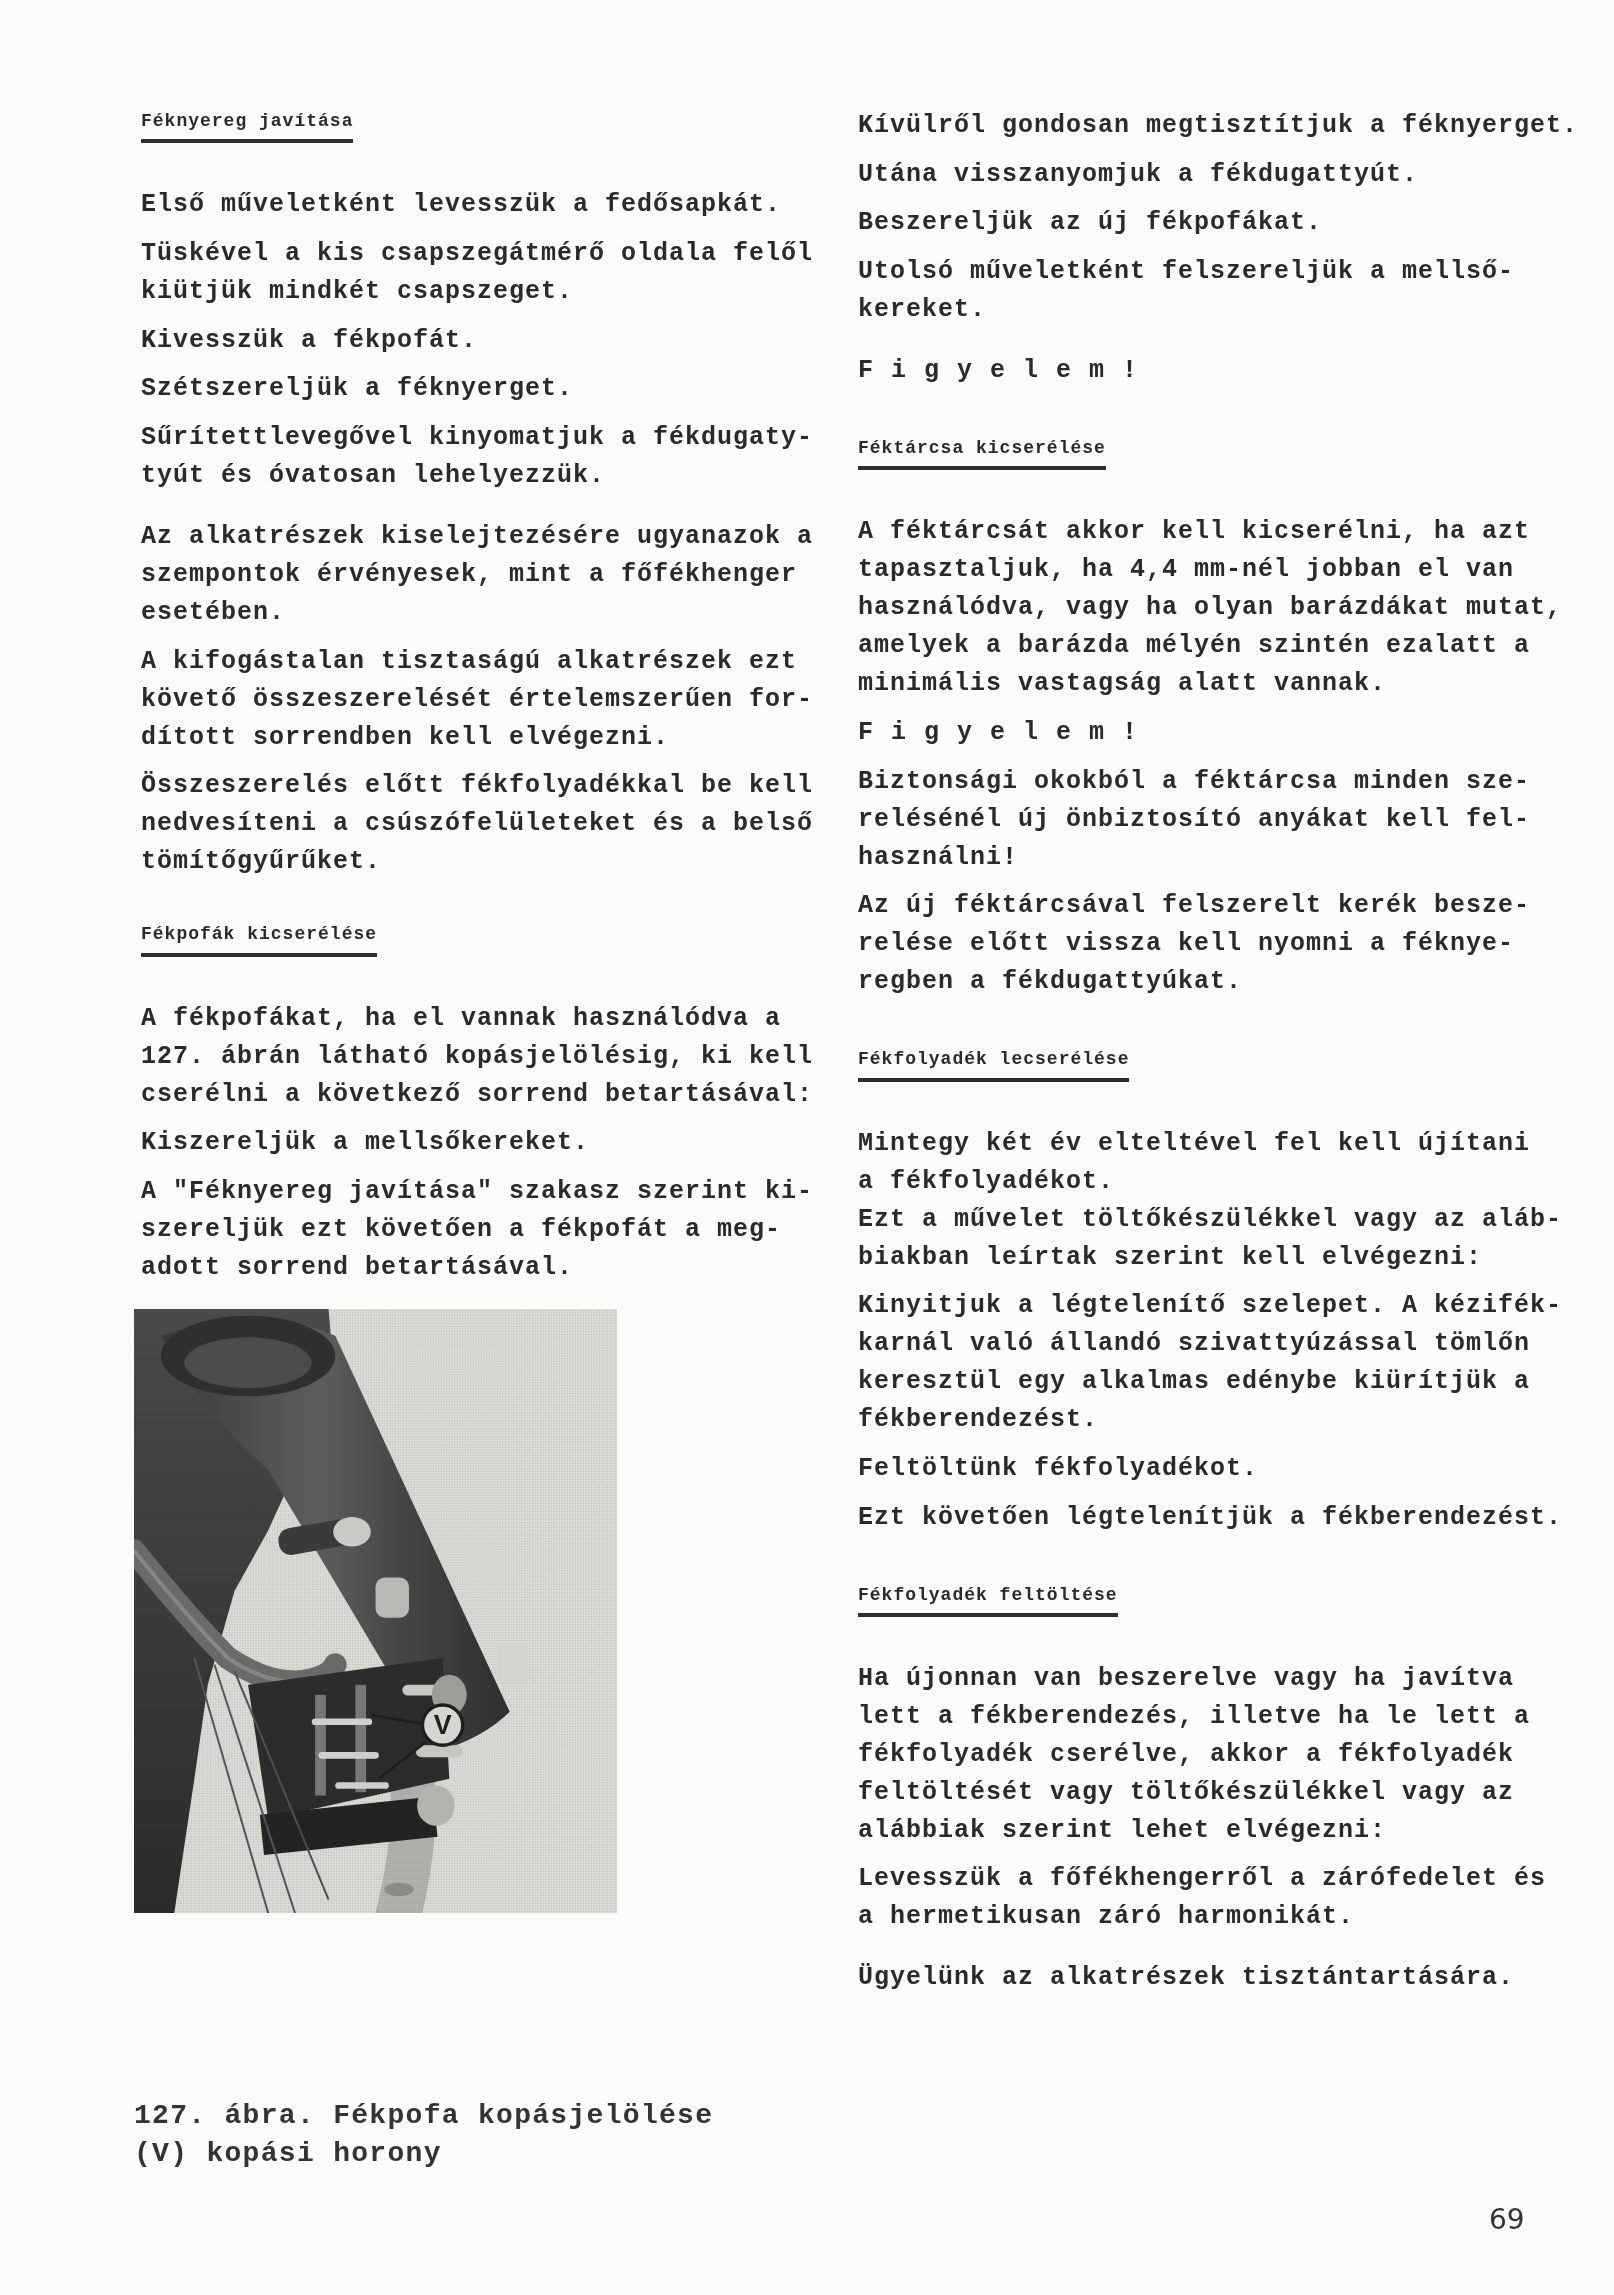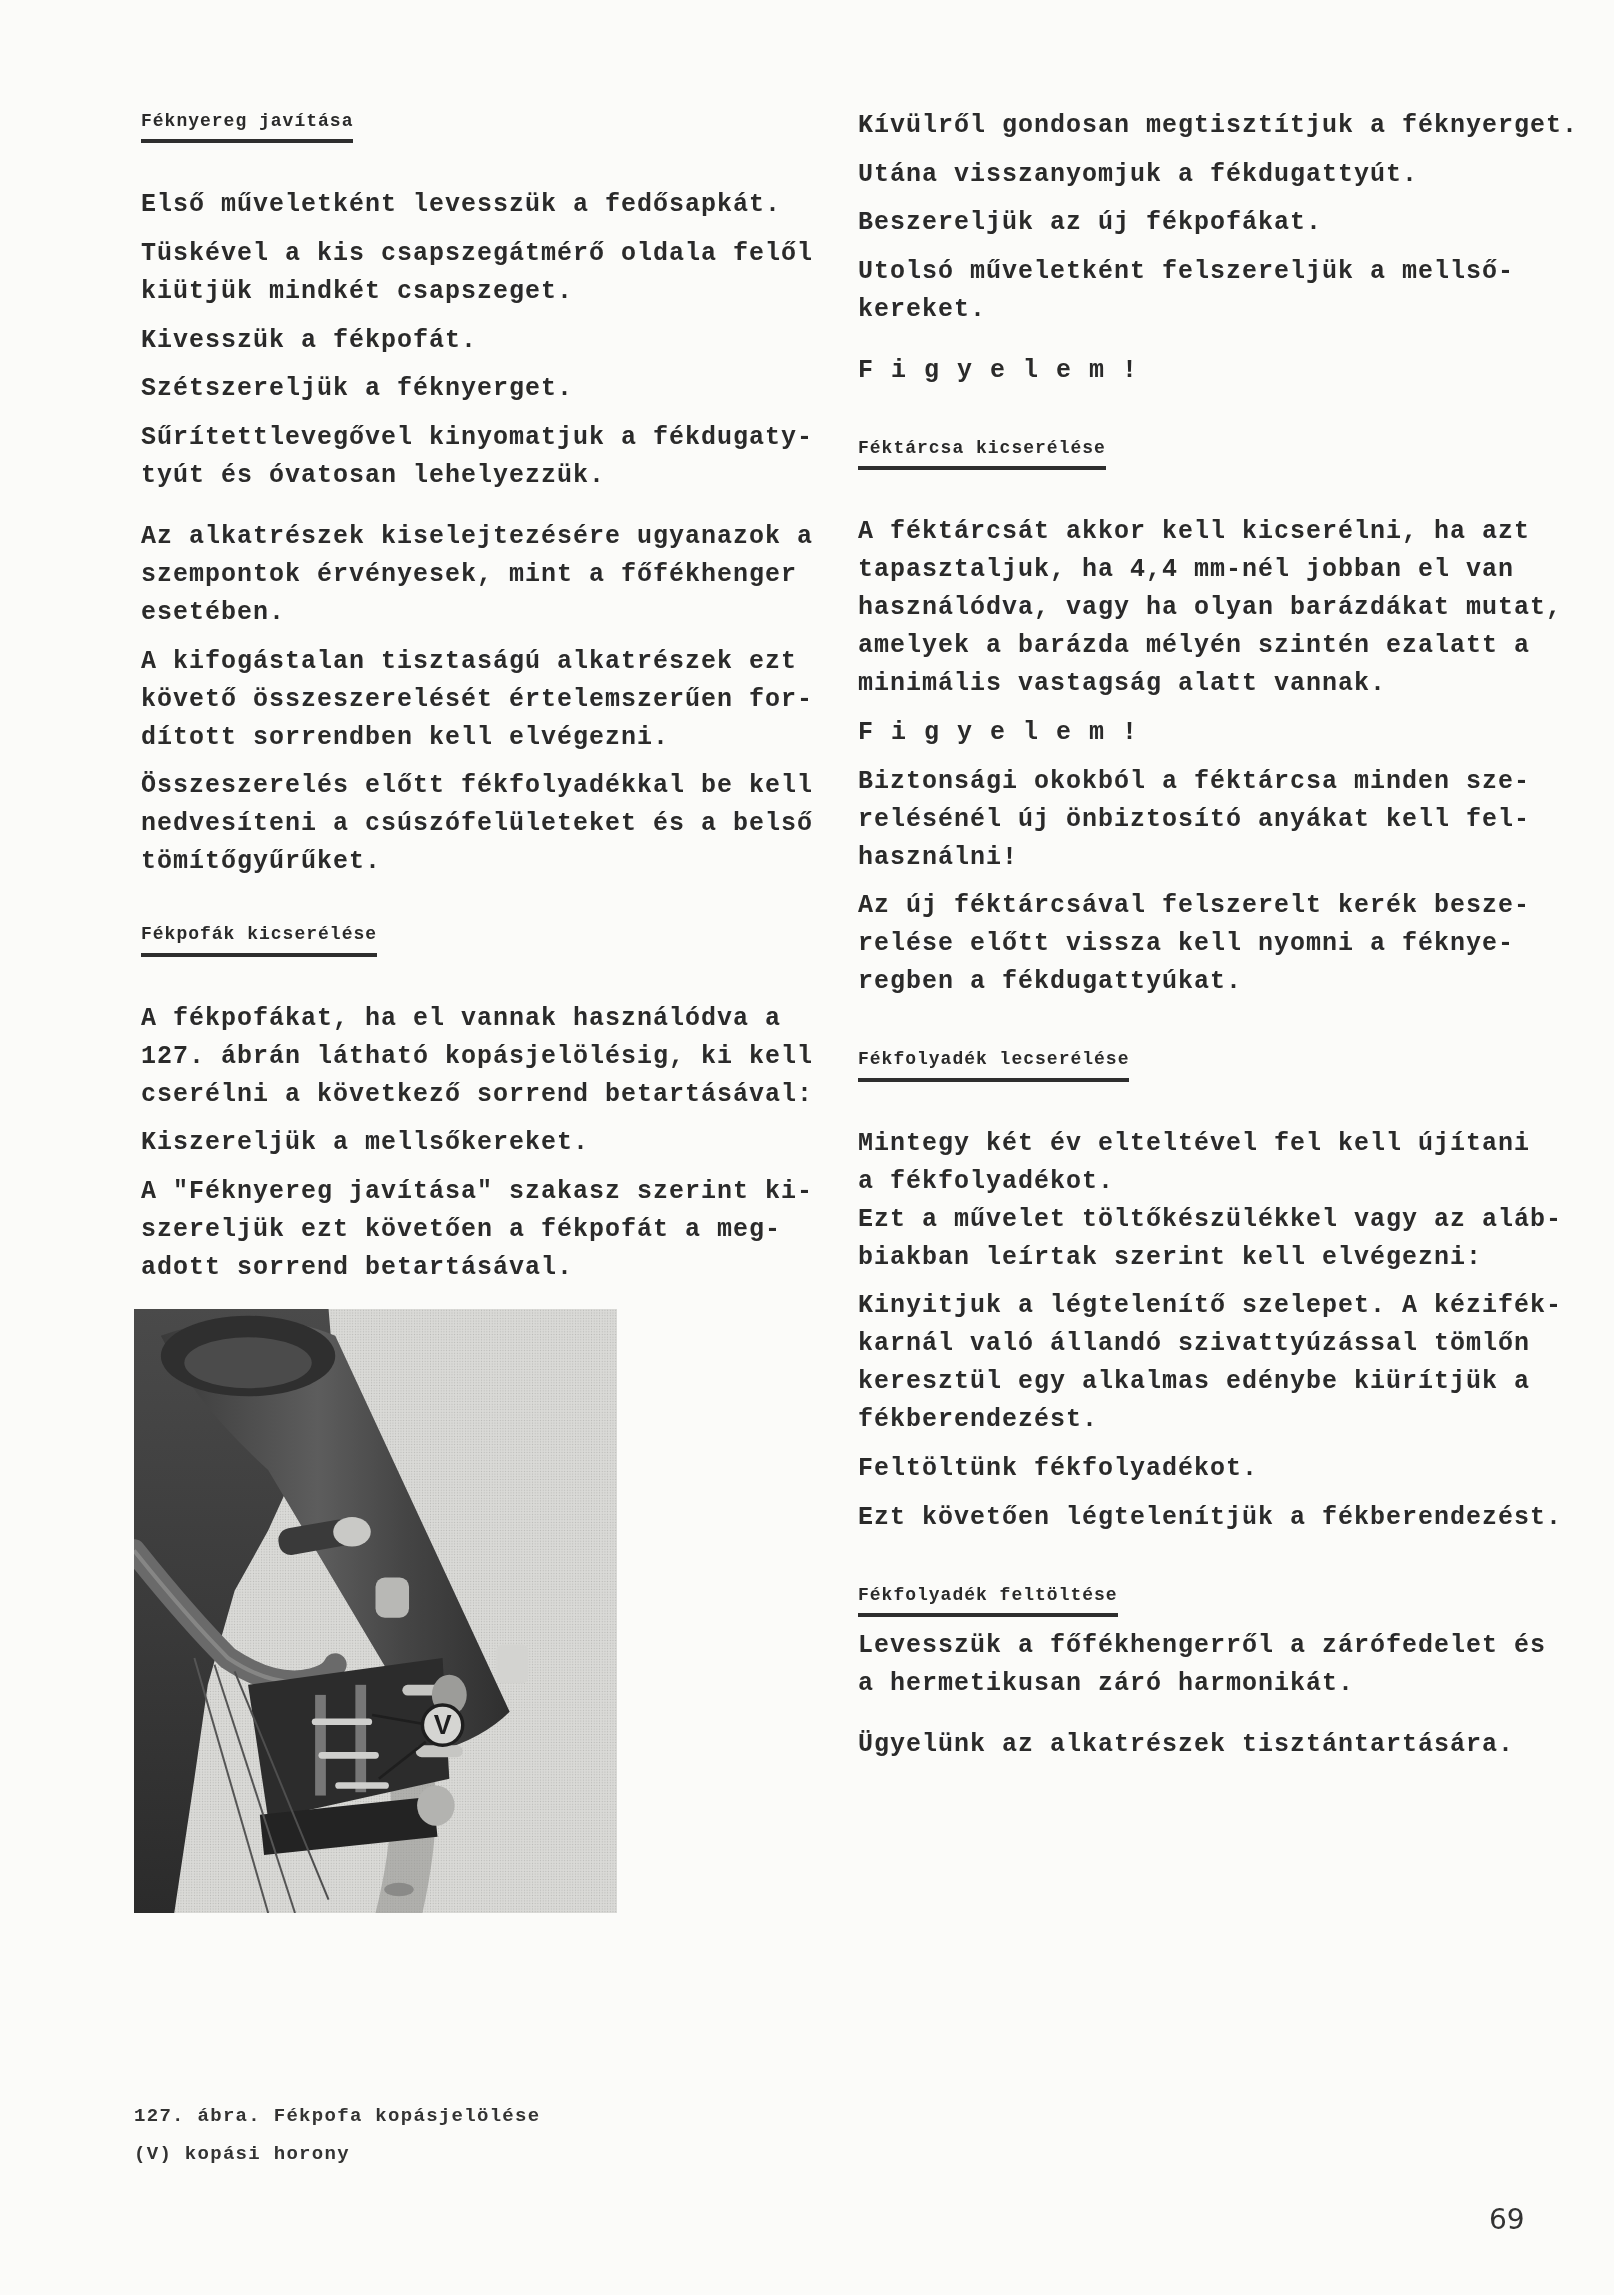--- a/index.html
+++ b/index.html
@@ -39,21 +39,21 @@
   .figure {
     position: absolute; left: 134px; top: 1309px;
     width: 483px; height: 604px;
     background: #d9d9d6;
     overflow: hidden;
   }
   .figure svg { display: block; width: 100%; height: 100%; }
   .caption {
     position: absolute; left: 134px; top: 2097px;
     font-family: "Liberation Mono", "DejaVu Sans Mono", monospace;
-    font-size: 19px; line-height: 38px; letter-spacing: 1.3px;
+    font-size: 28px; line-height: 38px; letter-spacing: 1.3px;
     font-weight: bold; white-space: pre; color: #333;
   }
   .page-number {
     position: absolute; left: 1489px; top: 2203px;
     font-family: "DejaVu Sans", sans-serif;
     font-size: 28px; color: #333;
   }
 </style>
 </head>
 <body>
@@ -188,19 +188,24 @@
   <p class="para gap-s">Kinyitjuk a légtelenítő szelepet. A kézifék-
 karnál való állandó szivattyúzással tömlőn
 keresztül egy alkalmas edénybe kiürítjük a
 fékberendezést.</p>
   <p class="para gap-s">Feltöltünk fékfolyadékot.</p>
   <p class="para gap-s">Ezt követően légtelenítjük a fékberendezést.</p>
 
   <div style="margin-top:44px">
     <h2 class="heading">Fékfolyadék feltöltése</h2>
   </div>
+  <p class="para gap-l">Ha újonnan van beszerelve vagy ha javítva
+lett a fékberendezés, illetve ha le lett a
+fékfolyadék cserélve, akkor a fékfolyadék
+feltöltését vagy töltőkészülékkel vagy az
+alábbiak szerint lehet elvégezni:</p>
   <p class="para gap-s">Levesszük a főfékhengerről a zárófedelet és
 a hermetikusan záró harmonikát.</p>
   <p class="para gap-m">Ügyelünk az alkatrészek tisztántartására.</p>
 </div>
 
 <div class="page-number">69</div>
 
 
 </body></html>

